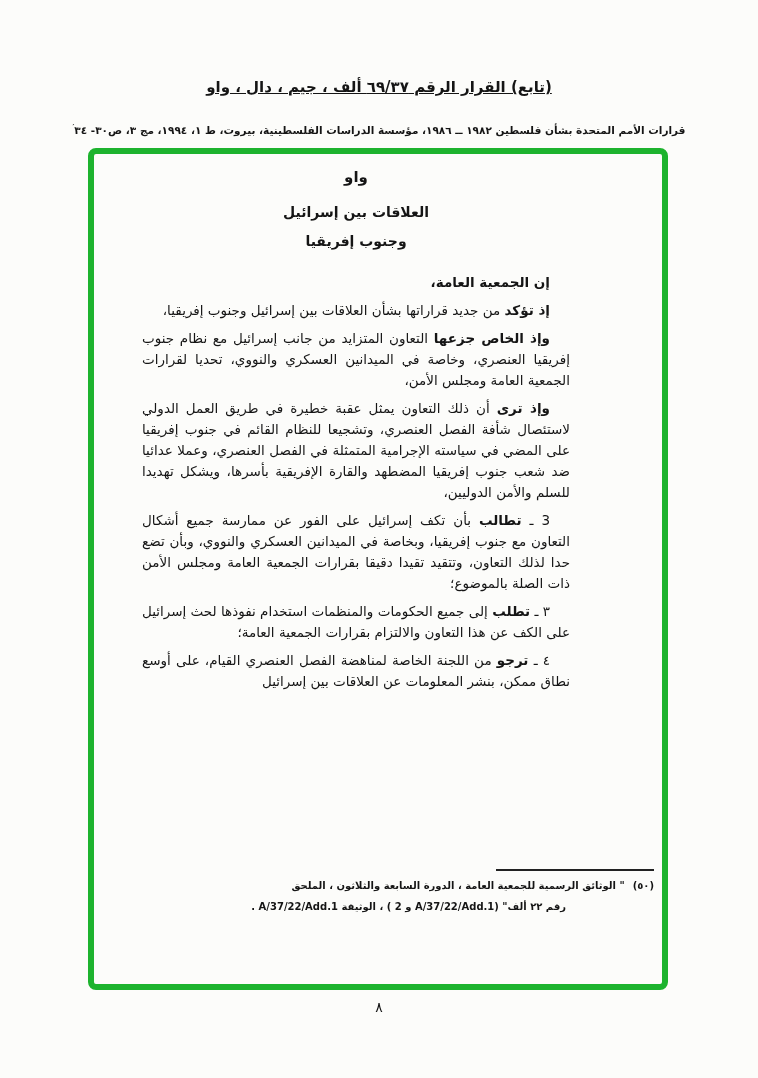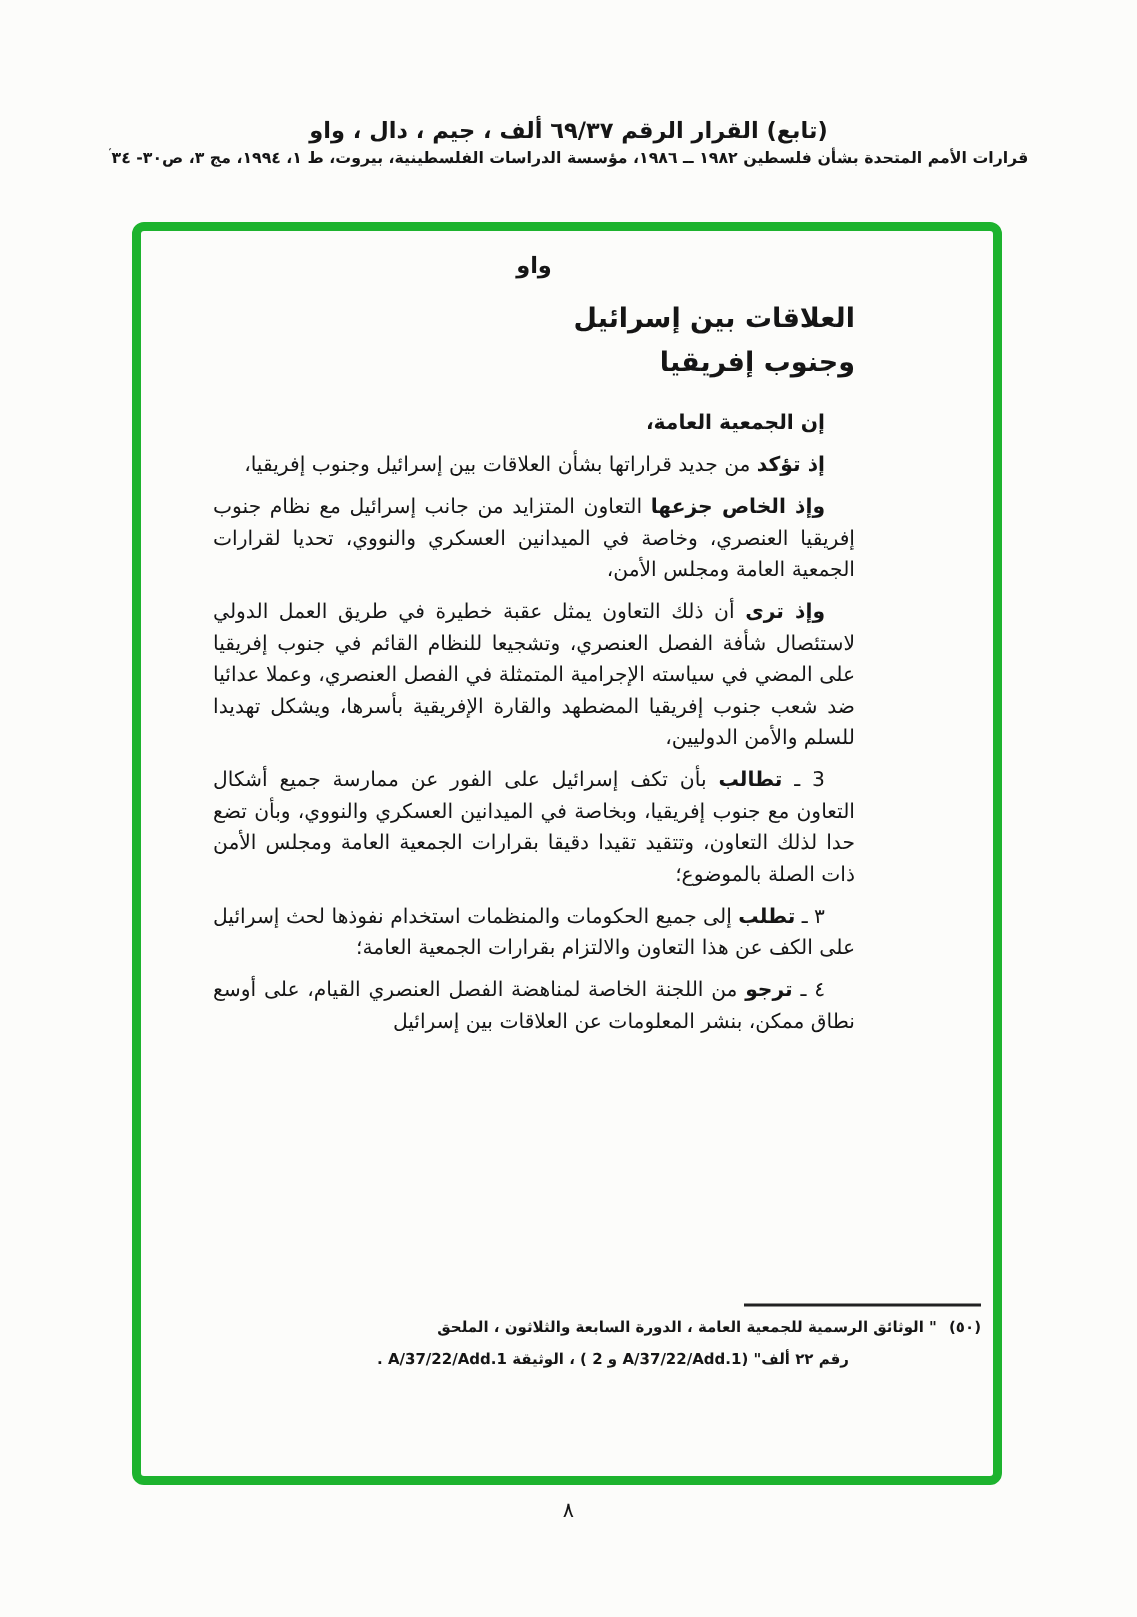--- a/index.html
+++ b/index.html
@@ -6,36 +6,36 @@
   html,body { width:758px; height:1078px; }
   body {
     position:relative;
     background:#fcfcfa;
     color:#151515;
     font-family:"DejaVu Sans", sans-serif;
     direction:rtl;
     overflow:hidden;
   }
   .doc-header { position:absolute; top:78px; left:0; right:0; text-align:center; direction:rtl; }
-  .doc-title { font-size:15px; font-weight:700; }
-  .doc-source { font-size:10.5px; font-weight:700; margin-top:2px;text-align:center; }
+  .doc-title { font-size:15px; font-weight:700;text-decoration:underline; }
+  .doc-source { font-size:10.5px; font-weight:700; margin-top:27px;text-align:center; }
   .doc-source sup { font-size:7px; }
 
   .green-box {
     position:absolute; left:88px; top:148px;
     width:580px; height:842px;
     border:6px solid #1db32e; border-radius:8px;
   }
   .box-inner {
     position:relative; width:100%; height:100%;
     display:flex; flex-direction:column; overflow:hidden;border-radius:28px;
   }
   .text-col { padding:14px 92px 0 48px; }
   .sec-letter { text-align:center; font-weight:700; font-size:15px; margin-bottom:12px; }
-  .sec-title  { font-weight:700; font-size:18px; line-height:29px; }
+  .sec-title  { text-align:center; font-weight:700; font-size:14px; line-height:29px; }
   .body-text  { margin-top:16px; }
   .para {
     font-size:13.5px; line-height:21px;
     text-align:justify; text-indent:20px;
     margin:0 0 7px 0;
   }
   .lead { font-weight:700; }
   sup.fnref { font-size:8.5px; }
 
   .footnote {

